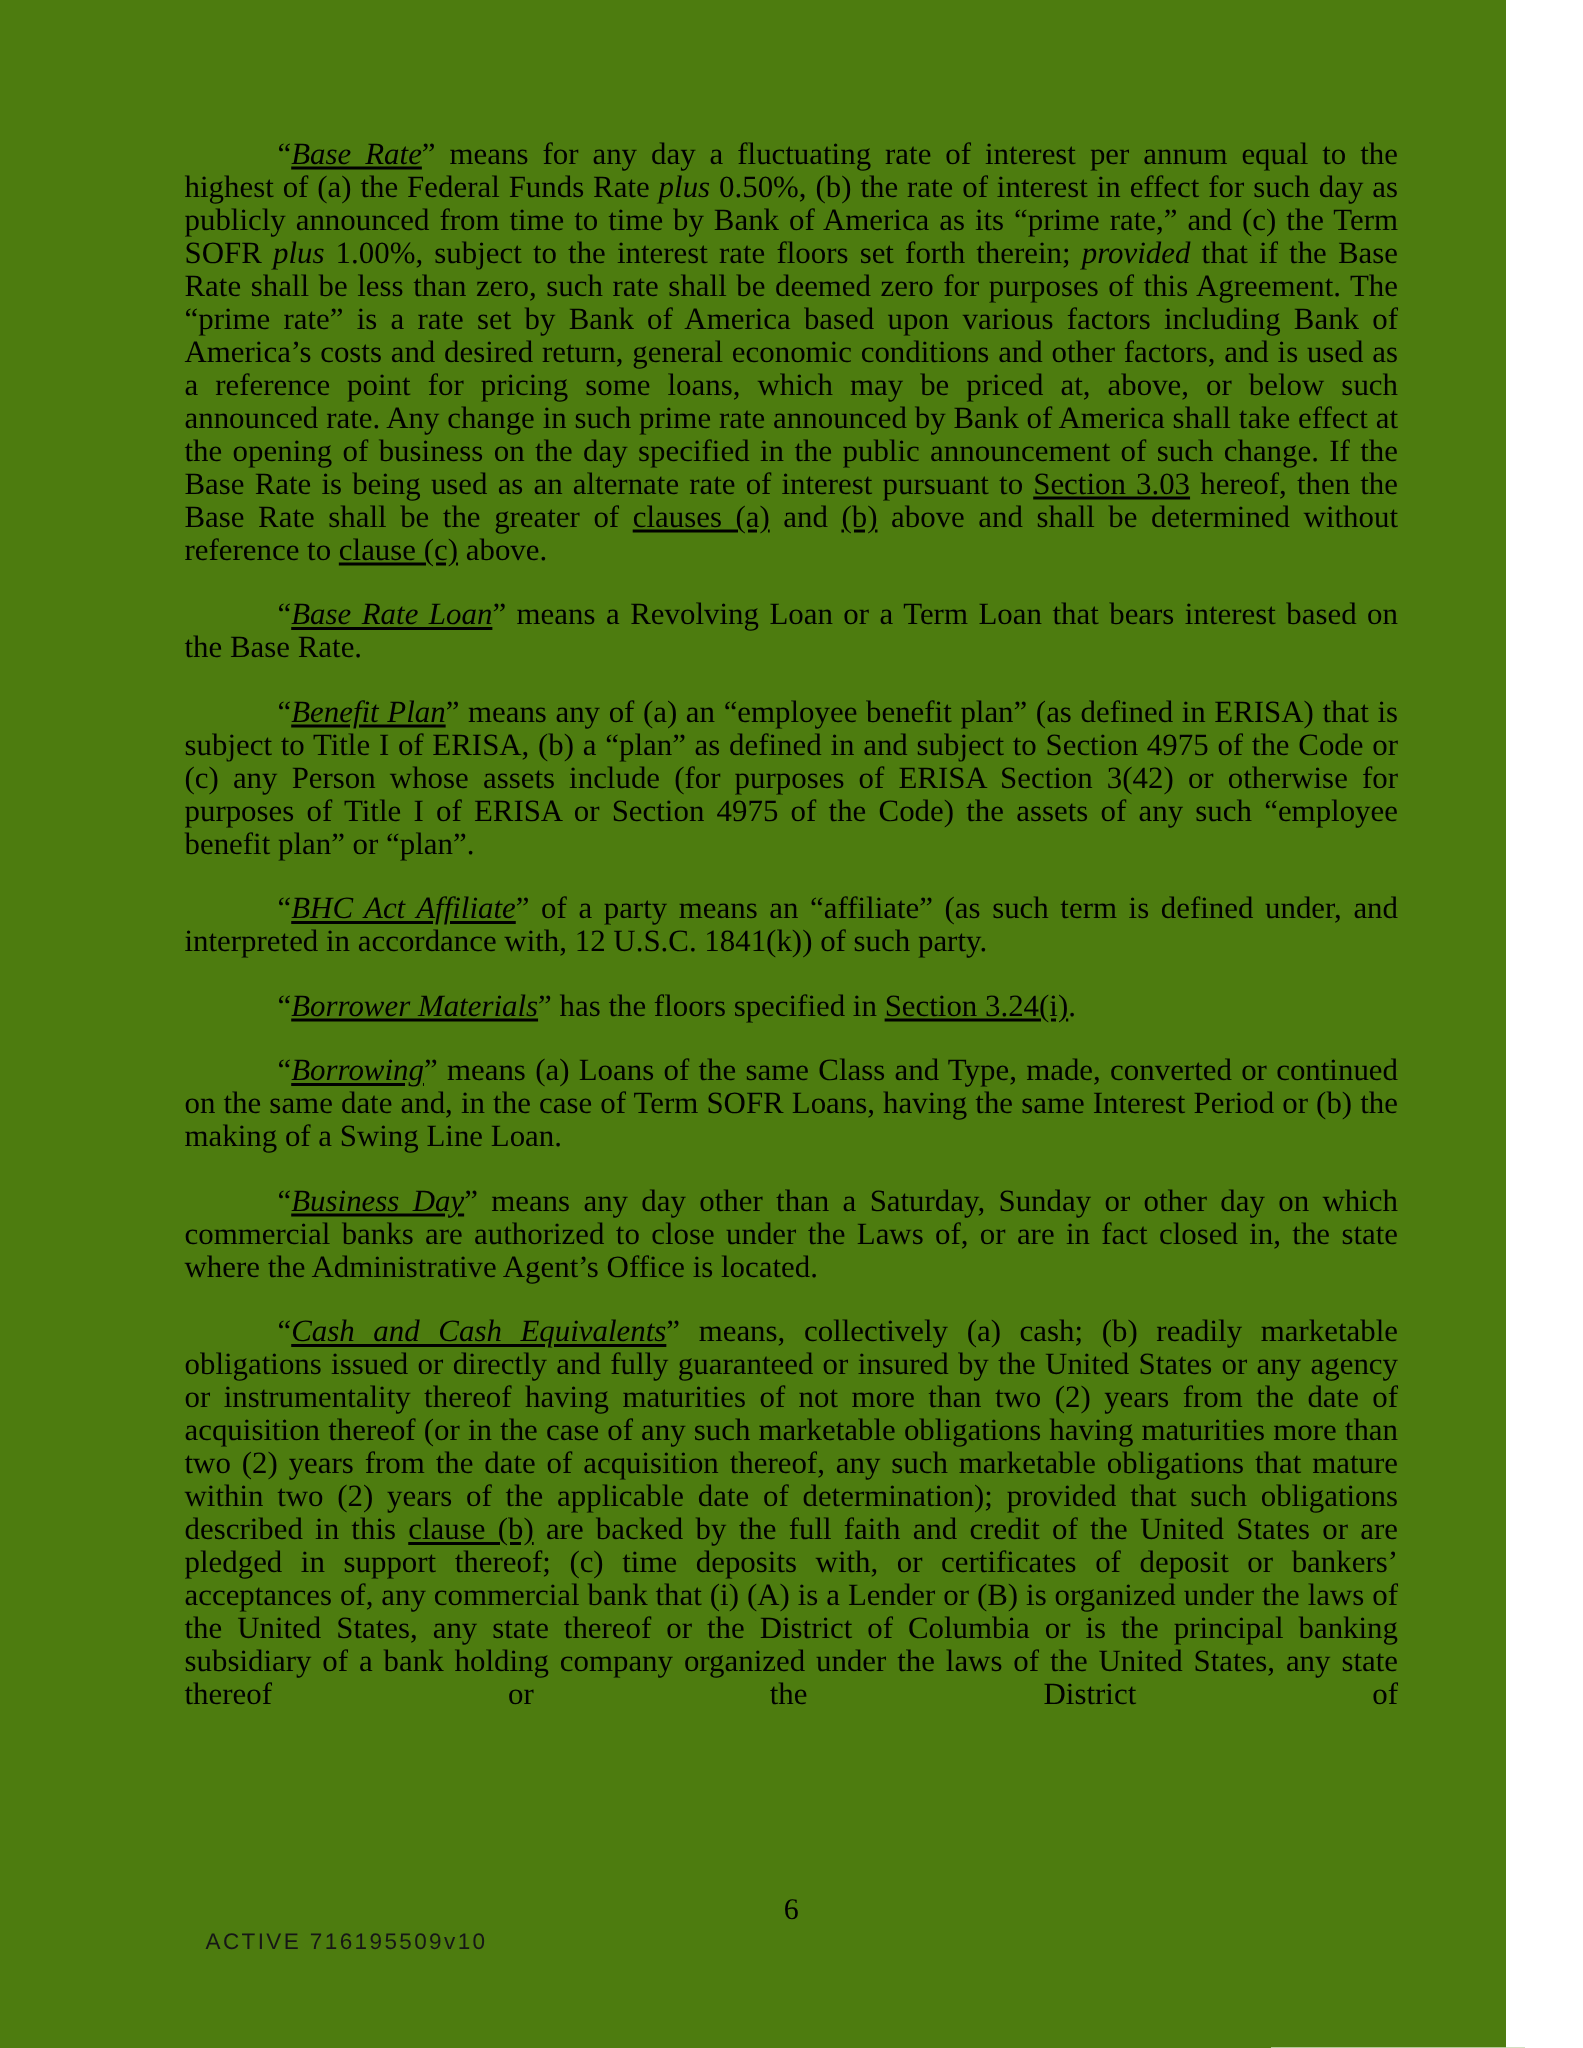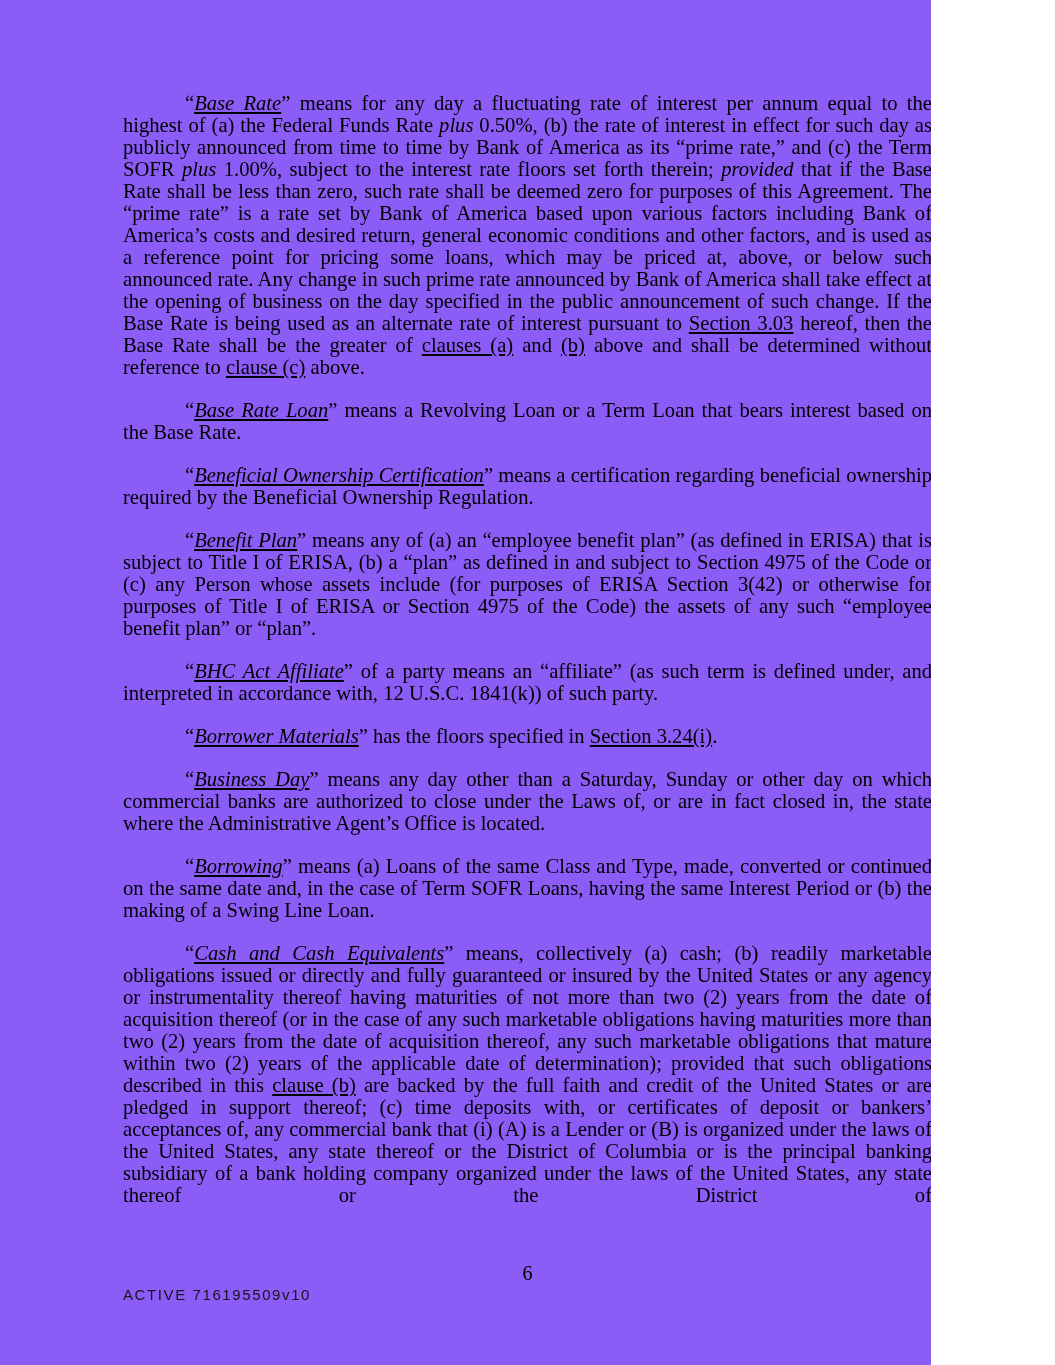--- a/index.html
+++ b/index.html
@@ -2,29 +2,28 @@
 <html><head>
 <meta charset="utf-8">
 <style>
   html, body {
     margin: 0;
     padding: 0;
     background: #ffffff;
   }
   .page {
     position: relative;
-    width: 891px;
+    width: 1004px;
     height: 1365px;
-    background: #8b5cf6;
+    background: #4d7c0f;
     color: #000000;
     font-family: "Liberation Serif", serif;
     font-size: 20.6px;
     line-height: 22px;
     overflow: hidden;
-    padding-left: 40px;
   }
   .content {
     position: absolute;
     top: 92px;
     left: 123px;
     width: 809px;
     text-align: justify;
   }
   p.para {
     margin: 0 0 21px 0;
@@ -42,38 +41,37 @@
     left: 0;
     width: 1055px;
     text-align: center;
     font-family: "Liberation Serif", serif;
     font-size: 20px;
     line-height: 22px;
   }
   .doc-id {
     position: absolute;
     top: 1286px;
-    left: 123px;
+    left: 137px;
     font-family: "Liberation Sans", sans-serif;
     font-size: 15px;
     letter-spacing: 1.6px;
     line-height: 18px;
     color: #161616;
   }
 </style>
 </head>
 <body>
 
 <div class="page">
   <main class="content">
       <p class="para"><span>“</span><span class="term">Base Rate</span><span>” means for any day a fluctuating rate of interest per annum equal to the highest of (a) the Federal Funds Rate </span><span class="i">plus</span><span> 0.50%, (b) the rate of interest in effect for such day as publicly announced from time to time by Bank of America as its “prime rate,” and (c) the Term SOFR </span><span class="i">plus</span><span> 1.00%, subject to the interest rate floors set forth therein; </span><span class="i">provided</span><span> that if the Base Rate shall be less than zero, such rate shall be deemed zero for purposes of this Agreement. The “prime rate” is a rate set by Bank of America based upon various factors including Bank of America’s costs and desired return, general economic conditions and other factors, and is used as a reference point for pricing some loans, which may be priced at, above, or below such announced rate. Any change in such prime rate announced by Bank of America shall take effect at the opening of business on the day specified in the public announcement of such change. If the Base Rate is being used as an alternate rate of interest pursuant to </span><span class="u">Section 3.03</span><span> hereof, then the Base Rate shall be the greater of </span><span class="u">clauses (a)</span><span> and </span><span class="u">(b)</span><span> above and shall be determined without reference to </span><span class="u">clause (c)</span><span> above.</span></p>
       <p class="para"><span>“</span><span class="term">Base Rate Loan</span><span>” means a Revolving Loan or a Term Loan that bears interest based on the Base Rate.</span></p>
-      <p class="para"><span>“</span><span class="term">Beneficial Ownership Certification</span><span>” means a certification regarding beneficial ownership required by the Beneficial Ownership Regulation.</span></p>
       <p class="para"><span>“</span><span class="term">Benefit Plan</span><span>” means any of (a) an “employee benefit plan” (as defined in ERISA) that is subject to Title I of ERISA, (b) a “plan” as defined in and subject to Section 4975 of the Code or (c) any Person whose assets include (for purposes of ERISA Section 3(42) or otherwise for purposes of Title I of ERISA or Section 4975 of the Code) the assets of any such “employee benefit plan” or “plan”.</span></p>
       <p class="para"><span>“</span><span class="term">BHC Act Affiliate</span><span>” of a party means an “affiliate” (as such term is defined under, and interpreted in accordance with, 12 U.S.C. 1841(k)) of such party.</span></p>
       <p class="para"><span>“</span><span class="term">Borrower Materials</span><span>” has the floors specified in </span><span class="u">Section 3.24(i)</span><span>.</span></p>
+      <p class="para"><span>“</span><span class="term">Borrowing</span><span>” means (a) Loans of the same Class and Type, made, converted or continued on the same date and, in the case of Term SOFR Loans, having the same Interest Period or (b) the making of a Swing Line Loan.</span></p>
       <p class="para"><span>“</span><span class="term">Business Day</span><span>” means any day other than a Saturday, Sunday or other day on which commercial banks are authorized to close under the Laws of, or are in fact closed in, the state where the Administrative Agent’s Office is located.</span></p>
-      <p class="para"><span>“</span><span class="term">Borrowing</span><span>” means (a) Loans of the same Class and Type, made, converted or continued on the same date and, in the case of Term SOFR Loans, having the same Interest Period or (b) the making of a Swing Line Loan.</span></p>
       <p class="para cut"><span>“</span><span class="term">Cash and Cash Equivalents</span><span>” means, collectively (a) cash; (b) readily marketable obligations issued or directly and fully guaranteed or insured by the United States or any agency or instrumentality thereof having maturities of not more than two (2) years from the date of acquisition thereof (or in the case of any such marketable obligations having maturities more than two (2) years from the date of acquisition thereof, any such marketable obligations that mature within two (2) years of the applicable date of determination); provided that such obligations described in this </span><span class="u">clause (b)</span><span> are backed by the full faith and credit of the United States or are pledged in support thereof; (c) time deposits with, or certificates of deposit or bankers’ acceptances of, any commercial bank that (i) (A) is a Lender or (B) is organized under the laws of the United States, any state thereof or the District of Columbia or is the principal banking subsidiary of a bank holding company organized under the laws of the United States, any state thereof or the District of</span></p>
     </main>
   <div class="page-number">6</div>
   <div class="doc-id">ACTIVE 716195509v10</div>
 </div>
 
 </body></html>

